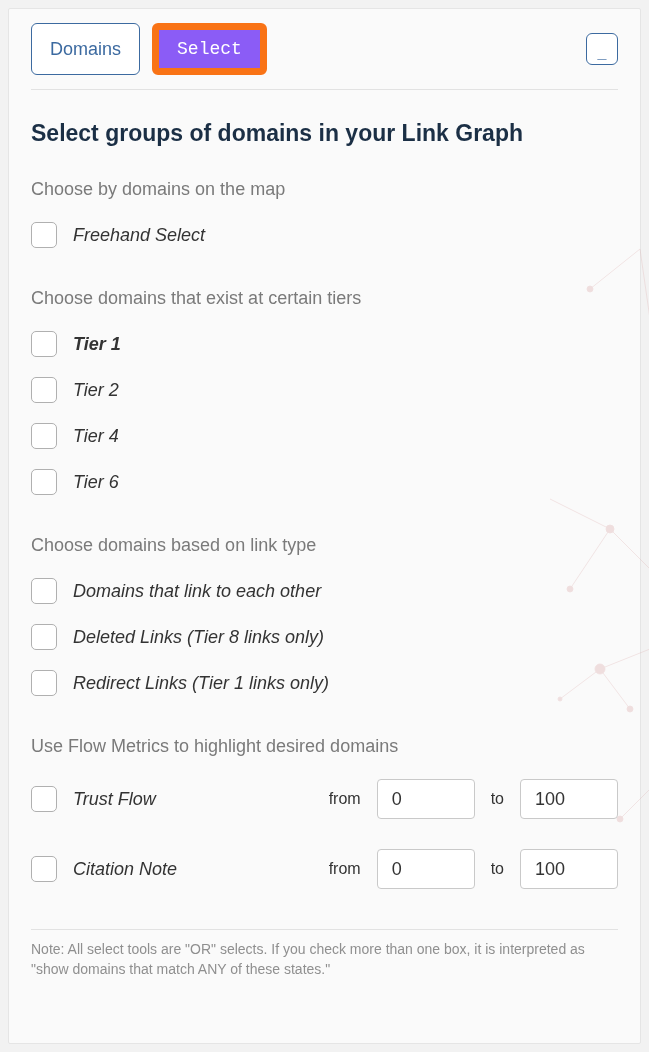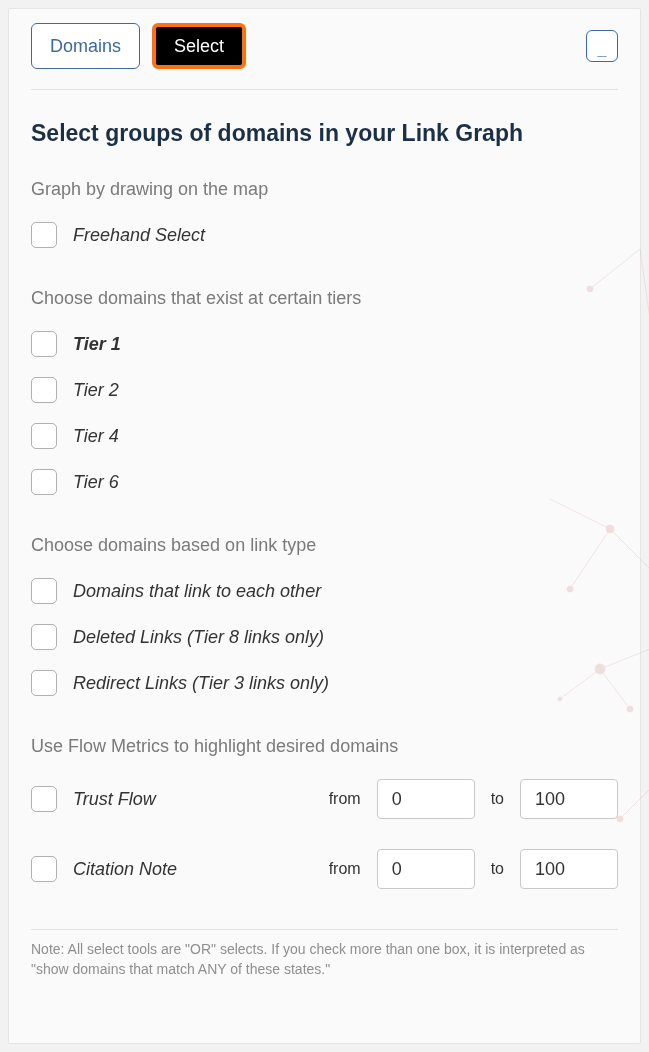--- a/index.html
+++ b/index.html
@@ -17,43 +17,44 @@
       border: 1px solid #e5e5e5;
       border-radius: 2px;
       padding: 14px 22px 22px 22px;
       position: relative;
       height: 100%;
     }
     .top-row {
       display: flex;
       align-items: center;
       justify-content: space-between;
-      margin-bottom: 20px;
+      margin-bottom: 14px;
     }
     .tab-group {
       display: flex;
       gap: 12px;
     }
     .tab-btn {
       font-family: Verdana, Geneva, sans-serif;
       font-size: 18px;
       border-radius: 6px;
       padding: 10px 18px;
       cursor: pointer;
       line-height: 1;
     }
     .tab-btn.outline {
       background: #ffffff;
       border: 1px solid #3c6aa0;
       color: #3c6aa0;
     }
     .tab-btn.filled {
-      background: #000000;
-      border: 4px solid #f97316;
+      background: #8b5cf6;
+      border: 7px solid #f97316;
       color: #ffffff;
+      font-family: Liberation Mono, monospace;
     }
     .collapse-btn {
       width: 32px;
       height: 32px;
       border: 1px solid #3c6aa0;
       border-radius: 6px;
       background: #ffffff;
       color: #3c6aa0;
       display: flex;
       align-items: flex-end;
@@ -185,21 +186,21 @@
         <button class="tab-btn filled">Select</button>
       </div>
       <div class="collapse-btn">_</div>
     </div>
 
     <div class="hr"></div>
 
     <h1 class="page-title">Select groups of domains in your Link Graph</h1>
 
     <div class="section">
-      <div class="section-label">Graph by drawing on the map</div>
+      <div class="section-label">Choose by domains on the map</div>
       <div class="check-row">
         <div class="checkbox"></div>
         <span class="check-label">Freehand Select</span>
       </div>
     </div>
 
     <div class="section">
       <div class="section-label">Choose domains that exist at certain tiers</div>
       <div class="check-row">
         <div class="checkbox"></div>
@@ -224,21 +225,21 @@
       <div class="check-row">
         <div class="checkbox"></div>
         <span class="check-label">Domains that link to each other</span>
       </div>
       <div class="check-row">
         <div class="checkbox"></div>
         <span class="check-label">Deleted Links (Tier 8 links only)</span>
       </div>
       <div class="check-row">
         <div class="checkbox"></div>
-        <span class="check-label">Redirect Links (Tier 3 links only)</span>
+        <span class="check-label">Redirect Links (Tier 1 links only)</span>
       </div>
     </div>
 
     <div class="section">
       <div class="section-label">Use Flow Metrics to highlight desired domains</div>
 
       <div class="flow-row">
         <div class="checkbox"></div>
         <span class="check-label">Trust Flow</span>
         <span class="range-label">from</span>

